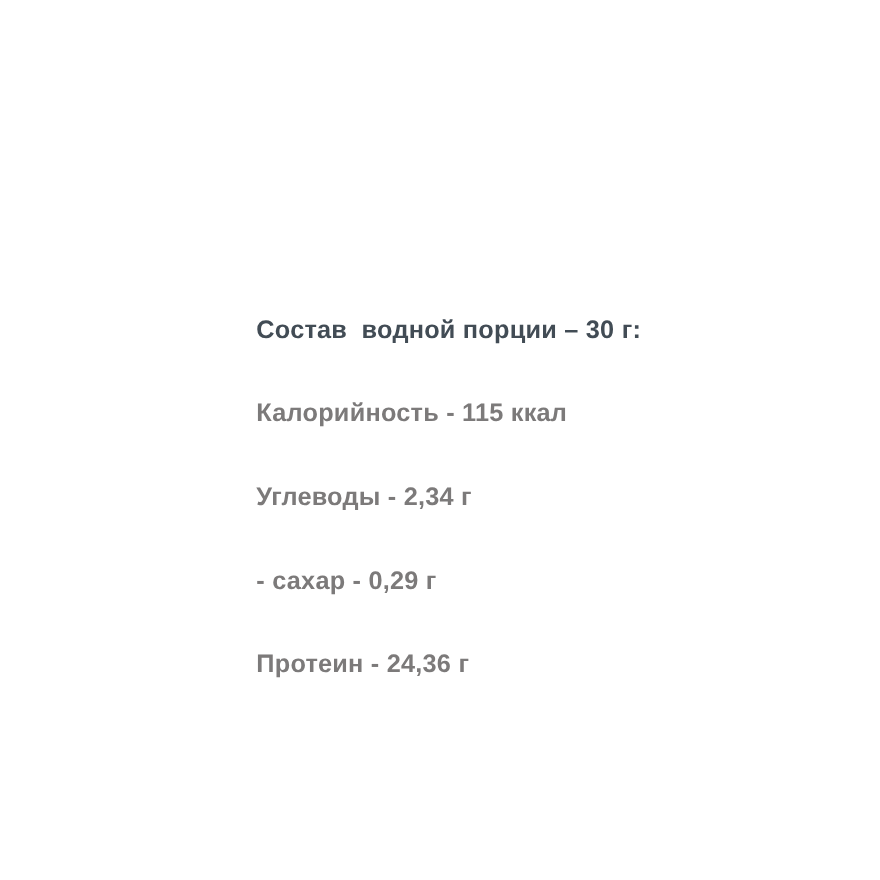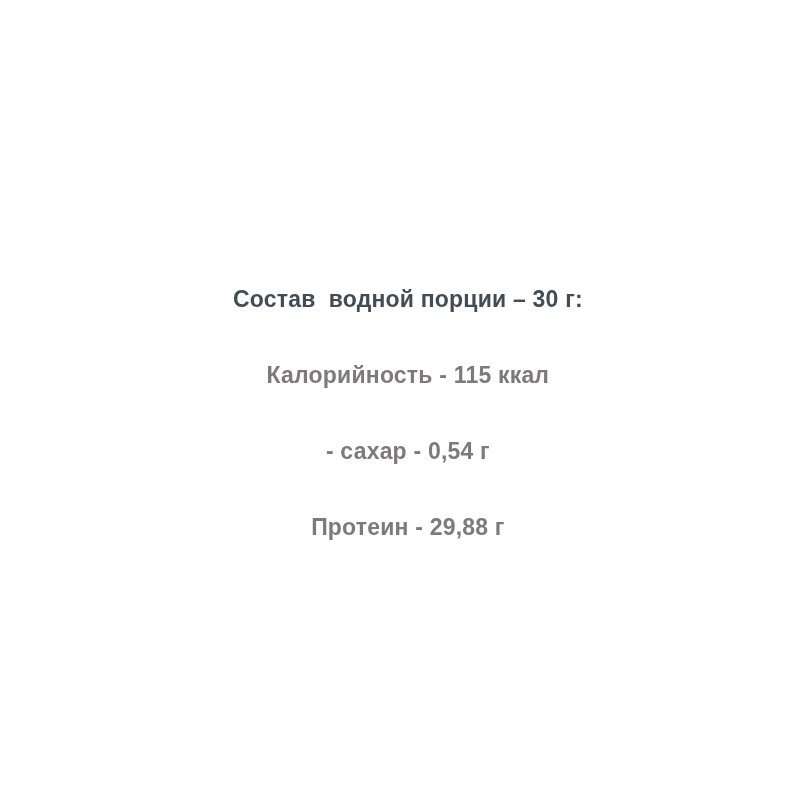--- a/index.html
+++ b/index.html
@@ -10,21 +10,20 @@
     background: #ffffff;
     font-family: "Liberation Sans", "DejaVu Sans", sans-serif;
     -webkit-font-smoothing: antialiased;
   }
   .page {
     position: relative;
     width: 800px;
     height: 800px;
     background: #ffffff;
     overflow: hidden;
-    text-align: center;
   }
   .nutrition-block {
     position: absolute;
     left: 233px;
     top: 243px;
     white-space: pre-wrap;
   }
   .nutrition-heading {
     font-size: 23px;
     line-height: 40px;
@@ -40,17 +39,18 @@
     letter-spacing: 0.2px;
   }
 </style>
 </head>
 <body>
 
 <div class="page">
   <div class="nutrition-block">
     <div class="nutrition-heading">Состав  водной порции – 30 г:</div>
     <div class="nutrition-line">Калорийность - 115 ккал</div>
-    <div class="nutrition-line">- сахар - 0,54 г</div>
-    <div class="nutrition-line">Протеин - 29,88 г</div>
+    <div class="nutrition-line">Углеводы - 2,34 г</div>
+    <div class="nutrition-line">- сахар - 0,29 г</div>
+    <div class="nutrition-line">Протеин - 24,36 г</div>
     
   </div>
 </div>
 
 </body></html>

